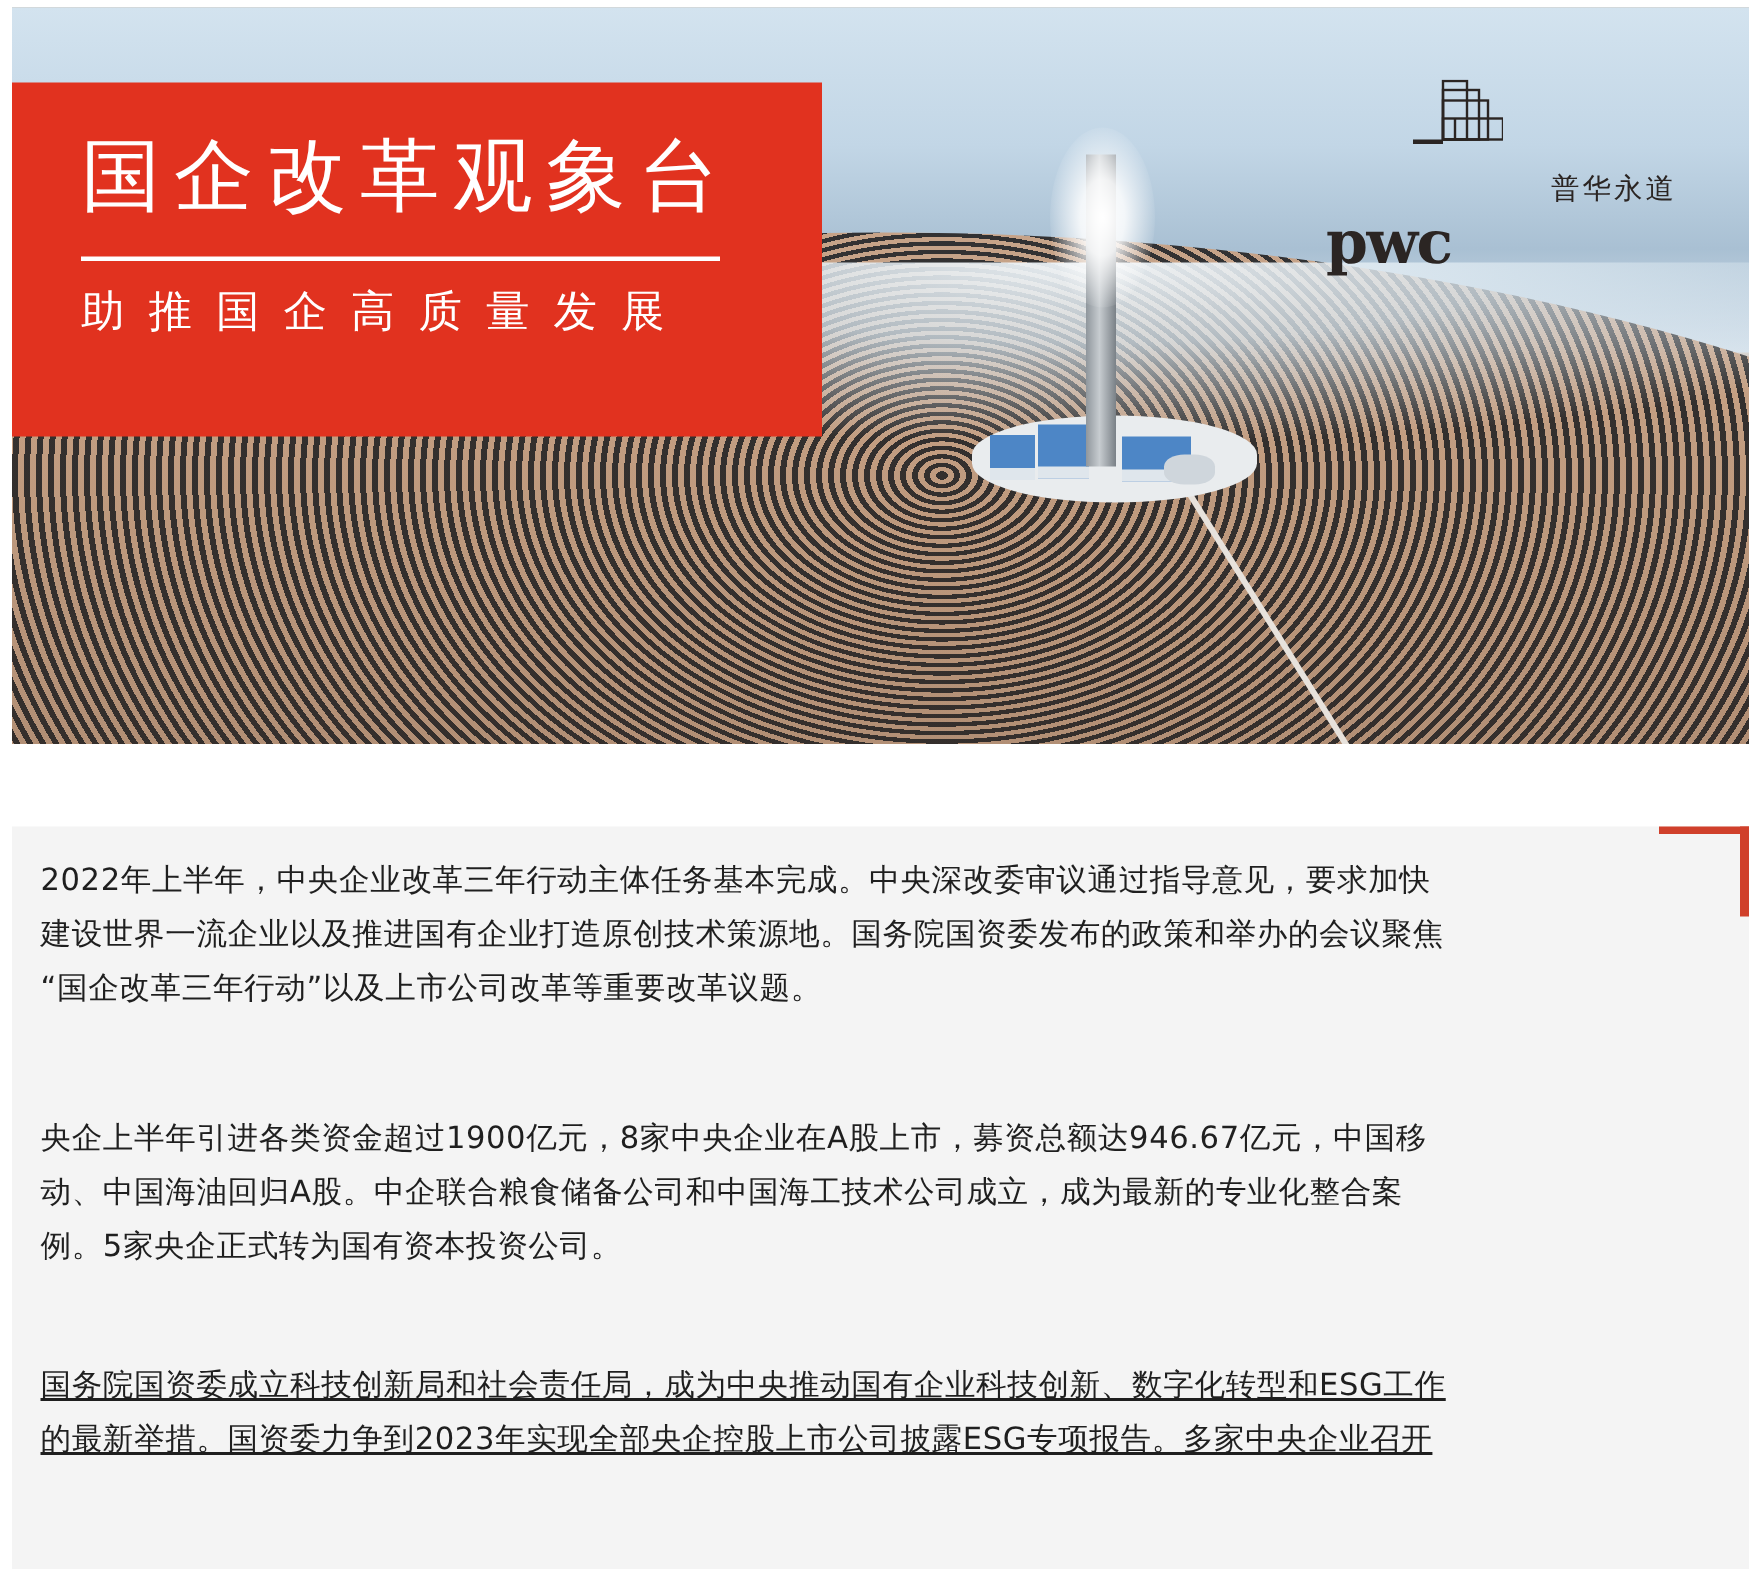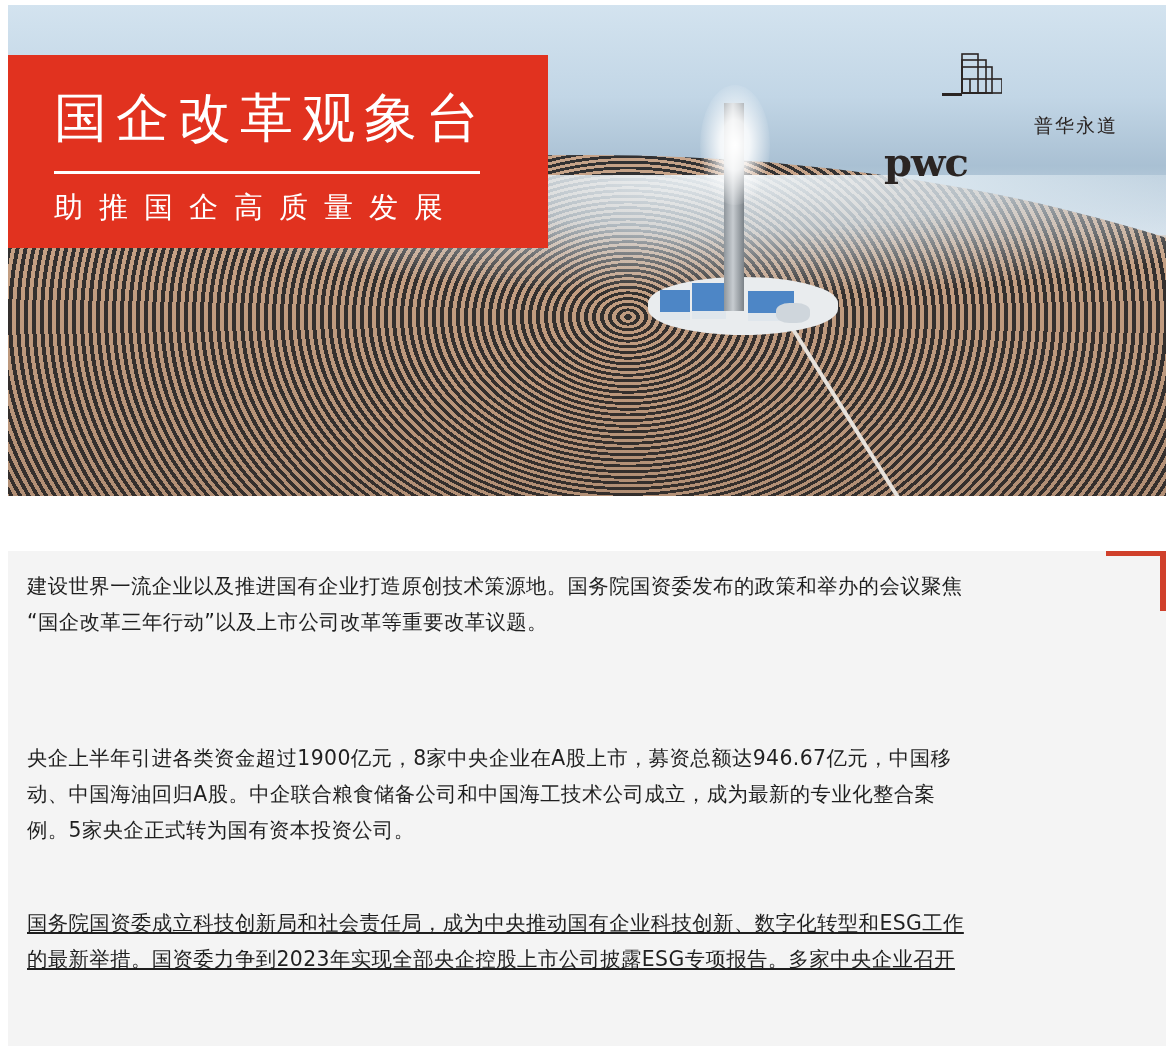--- a/index.html
+++ b/index.html
@@ -57,21 +57,21 @@
       position: absolute; left: 768px; top: 298px; width: 34px; height: 20px;
       border-radius: 40%; background: #cfd6dc;
     }
     .hero .road {
       position: absolute; left: 780px; top: 320px; width: 4px; height: 240px;
       background: #e7e2dc; transform: rotate(-32deg); transform-origin: top left;
     }
 
     
     .banner {
-      position: absolute; left: 0; top: 50px; width: 540px; height: 193px;
+      position: absolute; left: 0; top: 50px; width: 540px; height: 236px;
       background: #e1321f;
       color: #ffffff;
     }
     .banner-title {
       position: absolute; left: 46px; top: 28px; width: 460px;
       font-size: 53px; letter-spacing: 9px; line-height: 70px; white-space: nowrap;
       font-family: "DejaVu Sans", sans-serif;
     }
     .banner-rule {
       position: absolute; left: 46px; top: 116px; width: 426px; height: 3px; background: #ffffff;
@@ -152,20 +152,21 @@
     </svg>
     <div class="logo-word">pwc</div>
     <div class="logo-cn">普华永道</div>
   </div>
 </div>
 
 <div class="textbox">
   <div class="corner-bracket"></div>
 
   <div class="para p1">
+    <span class="line">2022年上半年，中央企业改革三年行动主体任务基本完成。中央深改委审议通过指导意见，要求加快</span>
     <span class="line">建设世界一流企业以及推进国有企业打造原创技术策源地。国务院国资委发布的政策和举办的会议聚焦</span>
     <span class="line">“国企改革三年行动”以及上市公司改革等重要改革议题。</span>
   </div>
 
   <div class="para p2">
     <span class="line">央企上半年引进各类资金超过1900亿元，8家中央企业在A股上市，募资总额达946.67亿元，中国移</span>
     <span class="line">动、中国海油回归A股。中企联合粮食储备公司和中国海工技术公司成立，成为最新的专业化整合案</span>
     <span class="line">例。5家央企正式转为国有资本投资公司。</span>
   </div>
 

